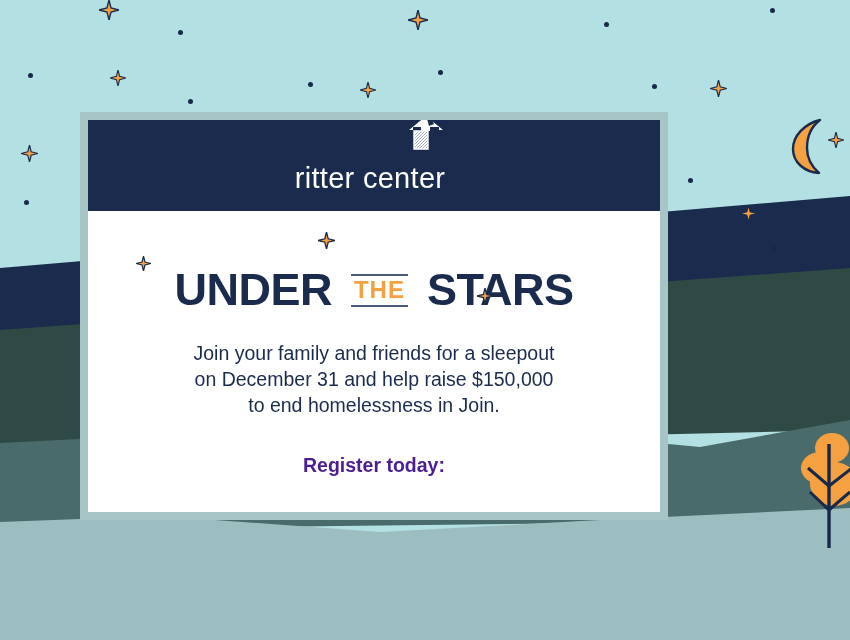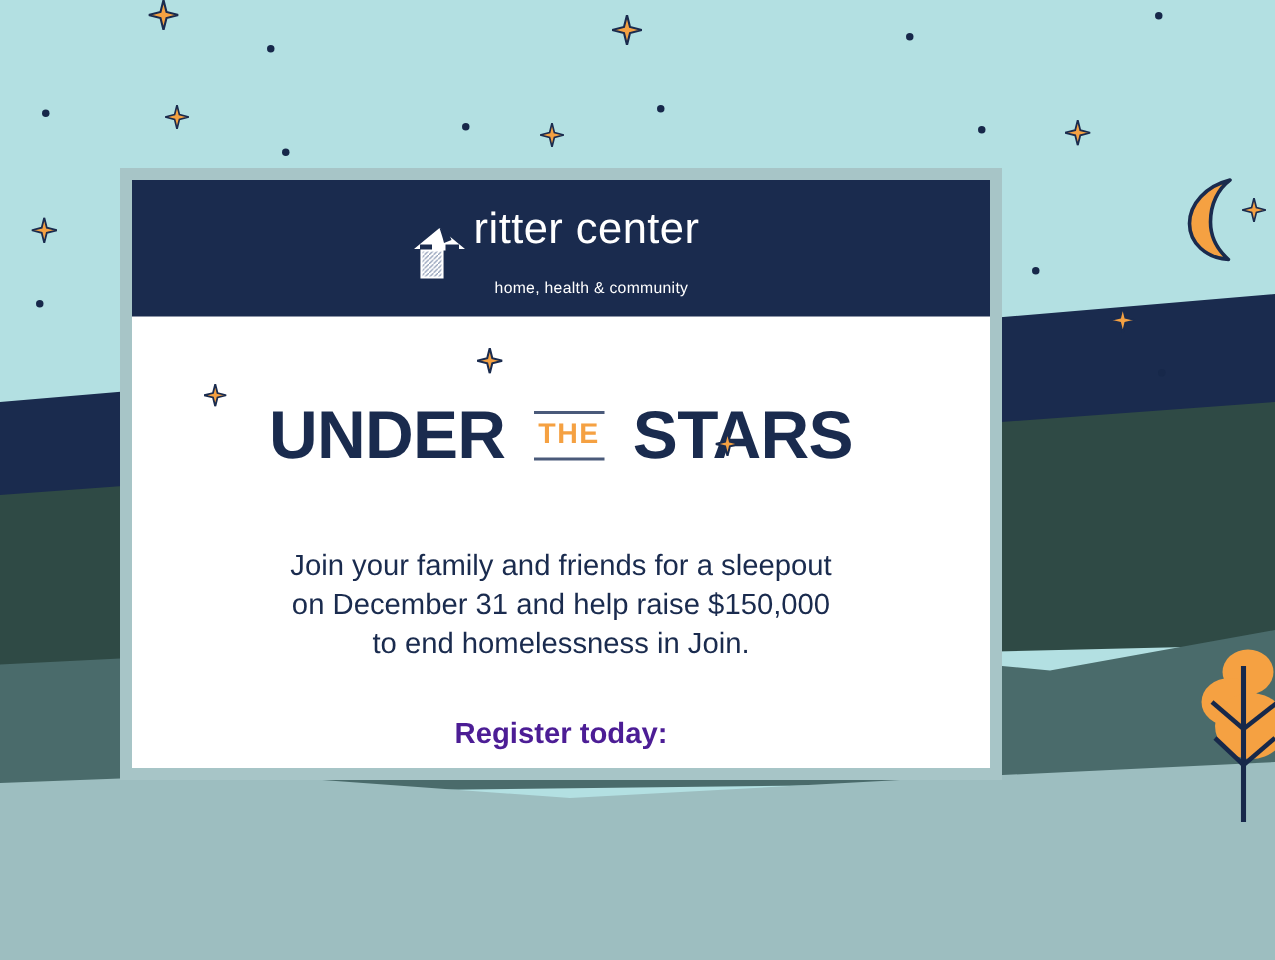--- a/index.html
+++ b/index.html
@@ -71,23 +71,24 @@
   }
   .card-header {
     height: 91px;
     background: #1a2b4e;
     display: flex;
     align-items: center;
     justify-content: center;
   }
   .logo-lockup {
     display: flex;
-    align-items: center;
+    align-items: flex-end;
     gap: 4px;
     transform: translateX(-4px);
+    flex-direction: column;
   }
   .logo-mark {
     width: 38px;
     height: 40px;
     margin-top: 6px;
   }
   .logo-text {
     display: flex;
     flex-direction: column;
     align-items: flex-start;
@@ -140,30 +141,30 @@
     position: absolute;
     left: 0;
     right: 0;
     height: 2px;
     background: #4a5a7a;
   }
   .the-badge .rule.top { top: 0; }
   .the-badge .rule.bottom { bottom: 0; }
   .the-text {
     color: #f5a142;
-    font-size: 19px;
+    font-size: 24px;
     font-weight: bold;
     letter-spacing: 1px;
     line-height: 24px;
     display: block;
   }
 
   
   .body-copy {
-    margin-top: 51px;
+    margin-top: 27px;
     color: #1a2b4e;
     font-size: 19.5px;
     line-height: 26px;
   }
   .body-copy div { white-space: nowrap; }
 
   .cta {
     margin-top: 34px;
   }
   .cta-label {

